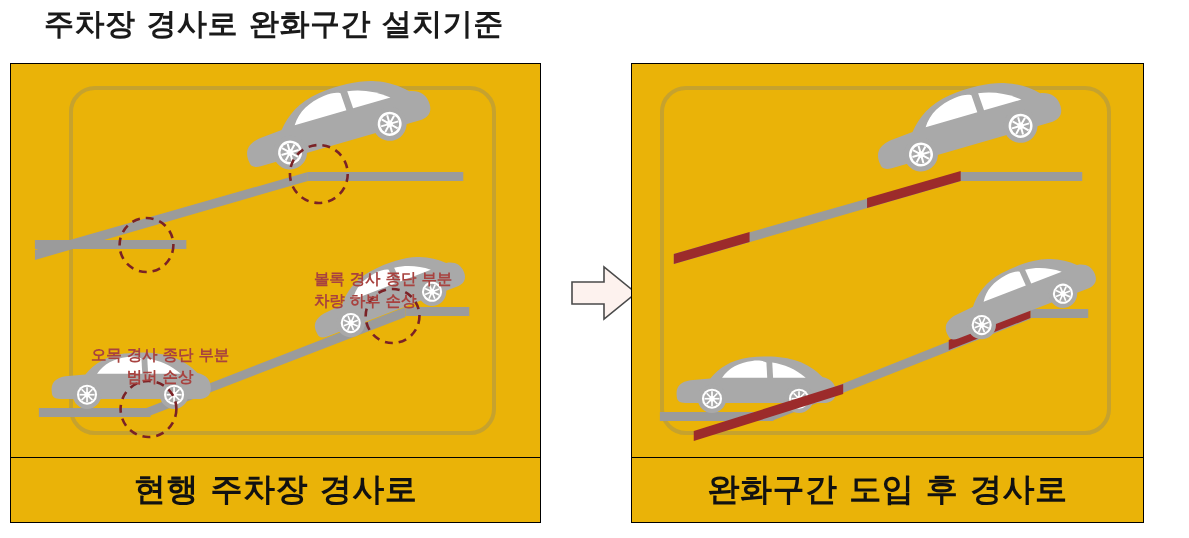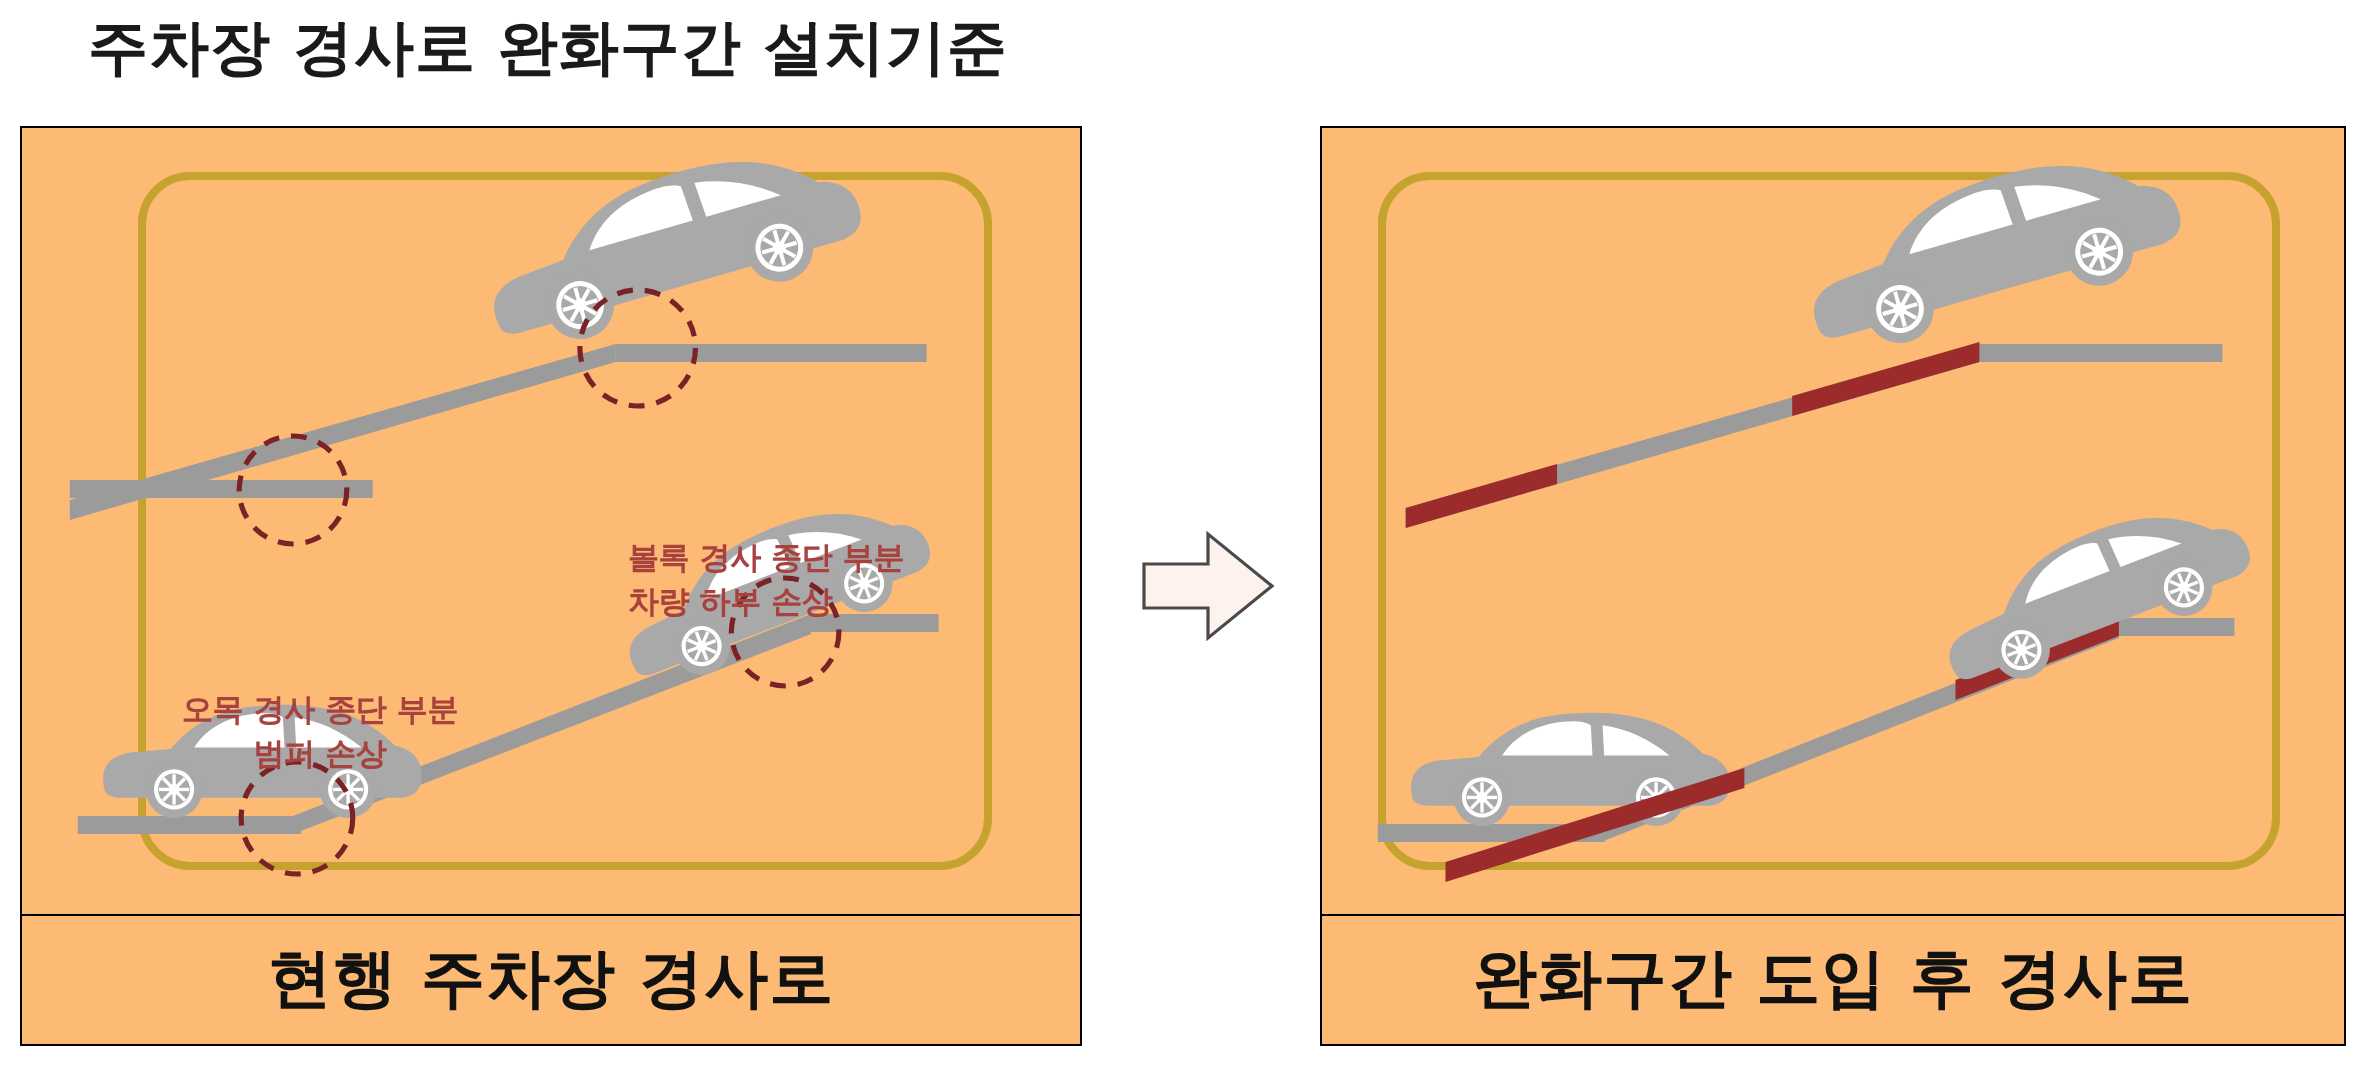--- a/index.html
+++ b/index.html
@@ -21,25 +21,25 @@
     font-size: 30px;
     font-weight: 700;
     letter-spacing: 0.5px;
     color: #1a1a1a;
     white-space: nowrap;
     margin-left: 36px;
   }
   .panel {
     position: absolute;
     border: 1.5px solid #000000;
-    background: #fdba74;
+    background: #eab308;
     box-sizing: border-box;
   }
   #panel-current { left: 10px; top: 63px; width: 531px; height: 460px; }
-  #panel-improved { left: 660px; top: 63px; width: 513px; height: 460px; }
+  #panel-improved { left: 631px; top: 63px; width: 513px; height: 460px; }
 
   .panel-figure {
     position: absolute;
     left: 0; right: 0; top: 0;
     height: 393px;
     box-sizing: border-box;
   }
   .gold-frame {
     position: absolute;
     border: 4px solid #c6a22e;

